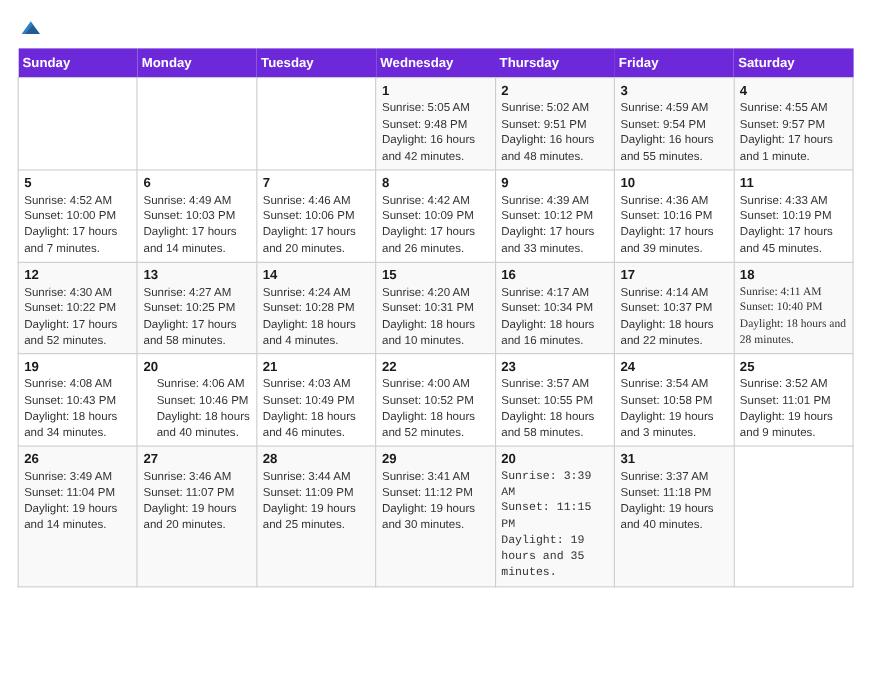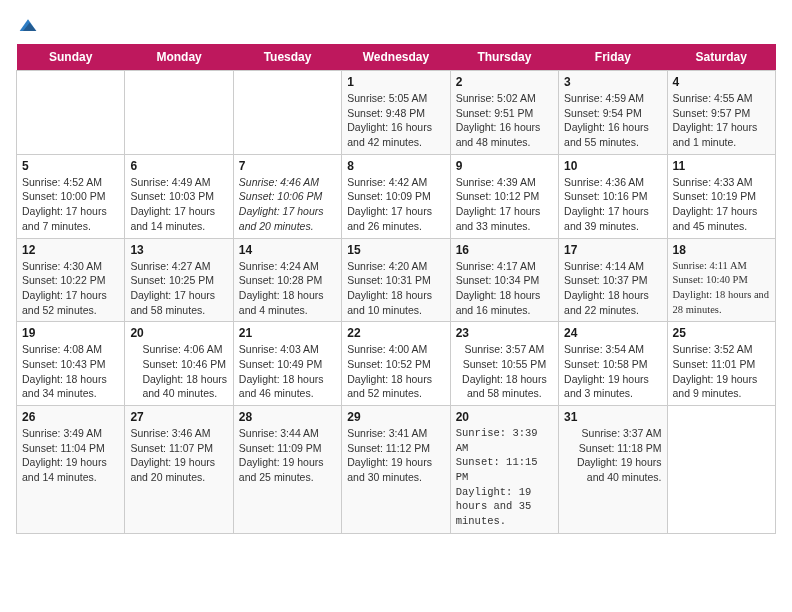--- a/index.html
+++ b/index.html
@@ -51,24 +51,24 @@
     .location-title {
       font-size: 15px;
       color: #333;
     }
     table {
       width: 100%;
       border-collapse: collapse;
       font-size: 11px;
     }
     thead th {
-      background-color: #be185d;
+      background-color: #6d28d9;
       color: #fff;
       padding: 6px 4px;
-      text-align: center;
+      text-align: left;
       font-size: 12px;
       font-weight: bold;
     }
     tbody td {
       border: 1px solid #ccc;
       vertical-align: top;
       padding: 4px 5px;
       height: 78px;
       width: 108px;
       background: #fff;
@@ -162,21 +162,21 @@
 Daylight: 17 hours and 7 minutes.</div>
         </td>
         <td>
           <span class="day-num">6</span>
           <div class="day-info" style="white-space: pre-line;">Sunrise: 4:49 AM
 Sunset: 10:03 PM
 Daylight: 17 hours and 14 minutes.</div>
         </td>
         <td>
           <span class="day-num">7</span>
-          <div class="day-info" style="white-space: pre-line; font-style: italic;">Sunrise: 4:46 AM
+          <div class="day-info" style="white-space: pre-line;">Sunrise: 4:46 AM
 Sunset: 10:06 PM
 Daylight: 17 hours and 20 minutes.</div>
         </td>
         <td>
           <span class="day-num">8</span>
           <div class="day-info" style="white-space: pre-line;">Sunrise: 4:42 AM
 Sunset: 10:09 PM
 Daylight: 17 hours and 26 minutes.</div>
         </td>
         <td>
@@ -262,21 +262,21 @@
 Daylight: 18 hours and 46 minutes.</div>
         </td>
         <td>
           <span class="day-num">22</span>
           <div class="day-info" style="white-space: pre-line;">Sunrise: 4:00 AM
 Sunset: 10:52 PM
 Daylight: 18 hours and 52 minutes.</div>
         </td>
         <td>
           <span class="day-num">23</span>
-          <div class="day-info" style="white-space: pre-line; text-align: center;">Sunrise: 3:57 AM
+          <div class="day-info" style="white-space: pre-line;">Sunrise: 3:57 AM
 Sunset: 10:55 PM
 Daylight: 18 hours and 58 minutes.</div>
         </td>
         <td>
           <span class="day-num">24</span>
           <div class="day-info" style="white-space: pre-line;">Sunrise: 3:54 AM
 Sunset: 10:58 PM
 Daylight: 19 hours and 3 minutes.</div>
         </td>
         <td>
@@ -312,20 +312,20 @@
 Daylight: 19 hours and 30 minutes.</div>
         </td>
         <td>
           <span class="day-num">20</span>
           <div class="day-info" style="white-space: pre-line; font-family: Liberation Mono, monospace;">Sunrise: 3:39 AM
 Sunset: 11:15 PM
 Daylight: 19 hours and 35 minutes.</div>
         </td>
         <td>
           <span class="day-num">31</span>
-          <div class="day-info" style="white-space: pre-line; text-align: right;">Sunrise: 3:37 AM
+          <div class="day-info" style="white-space: pre-line;">Sunrise: 3:37 AM
 Sunset: 11:18 PM
 Daylight: 19 hours and 40 minutes.</div>
         </td>
         <td class="empty-cell"></td>
       </tr>
     </tbody>
 </table>
 
 </body></html>

